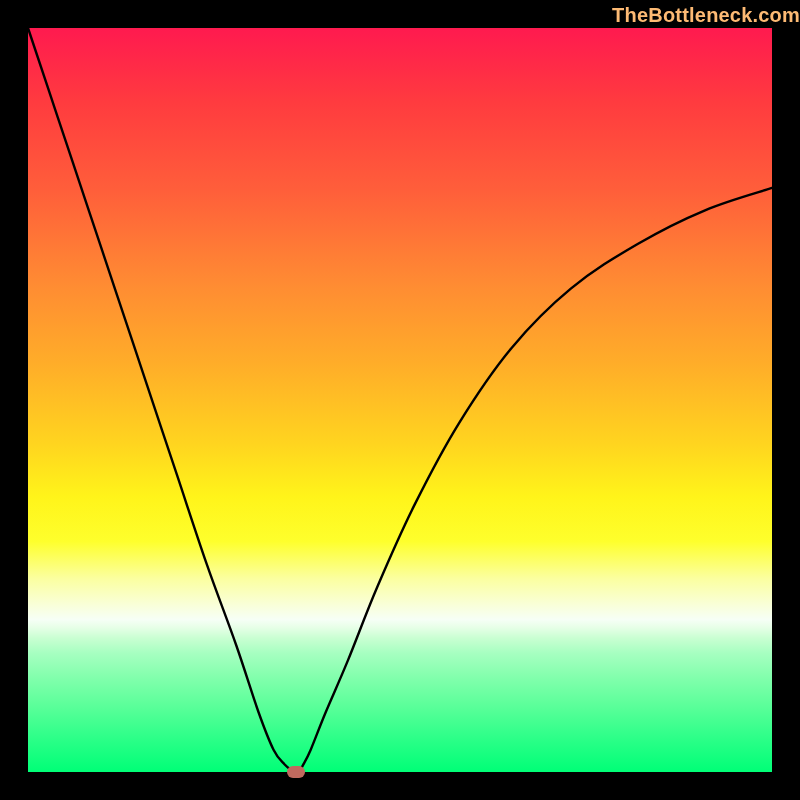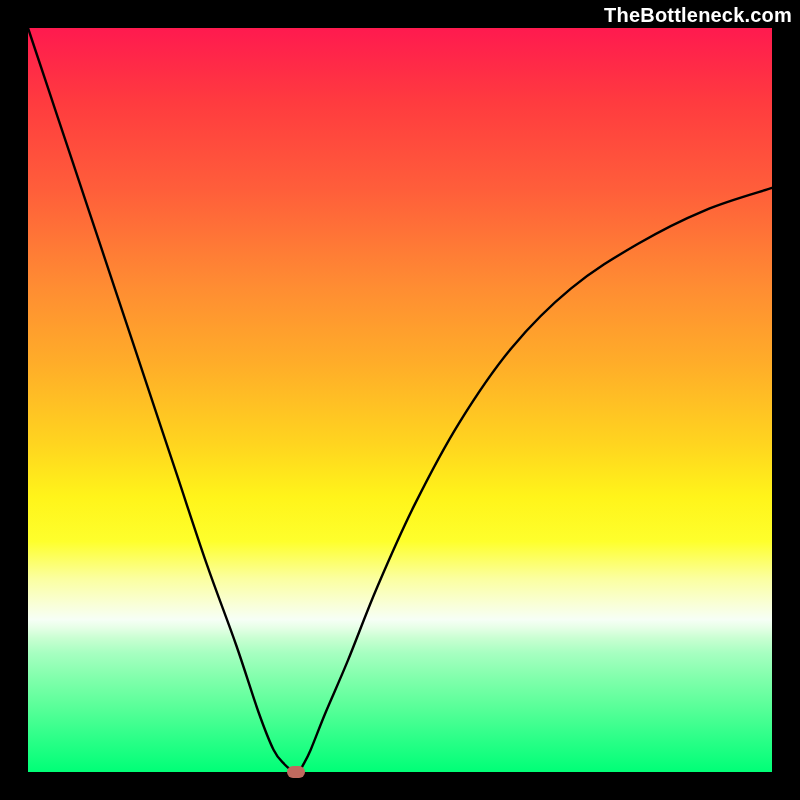--- a/index.html
+++ b/index.html
@@ -13,22 +13,22 @@
   }
   .frame {
     position: relative;
     width: 800px;
     height: 800px;
     background: #000;
   }
   .watermark {
     position: absolute;
     top: 4px;
-    right: 8px;
-    color: #ffffff;
+    right: 0;
+    color: #fdba74;
     font-size: 20px;
     font-weight: 600;
     letter-spacing: 0.2px;
     z-index: 10;
     user-select: none;
   }
   .plot-area {
     position: absolute;
     left: 28px;
     top: 28px;

